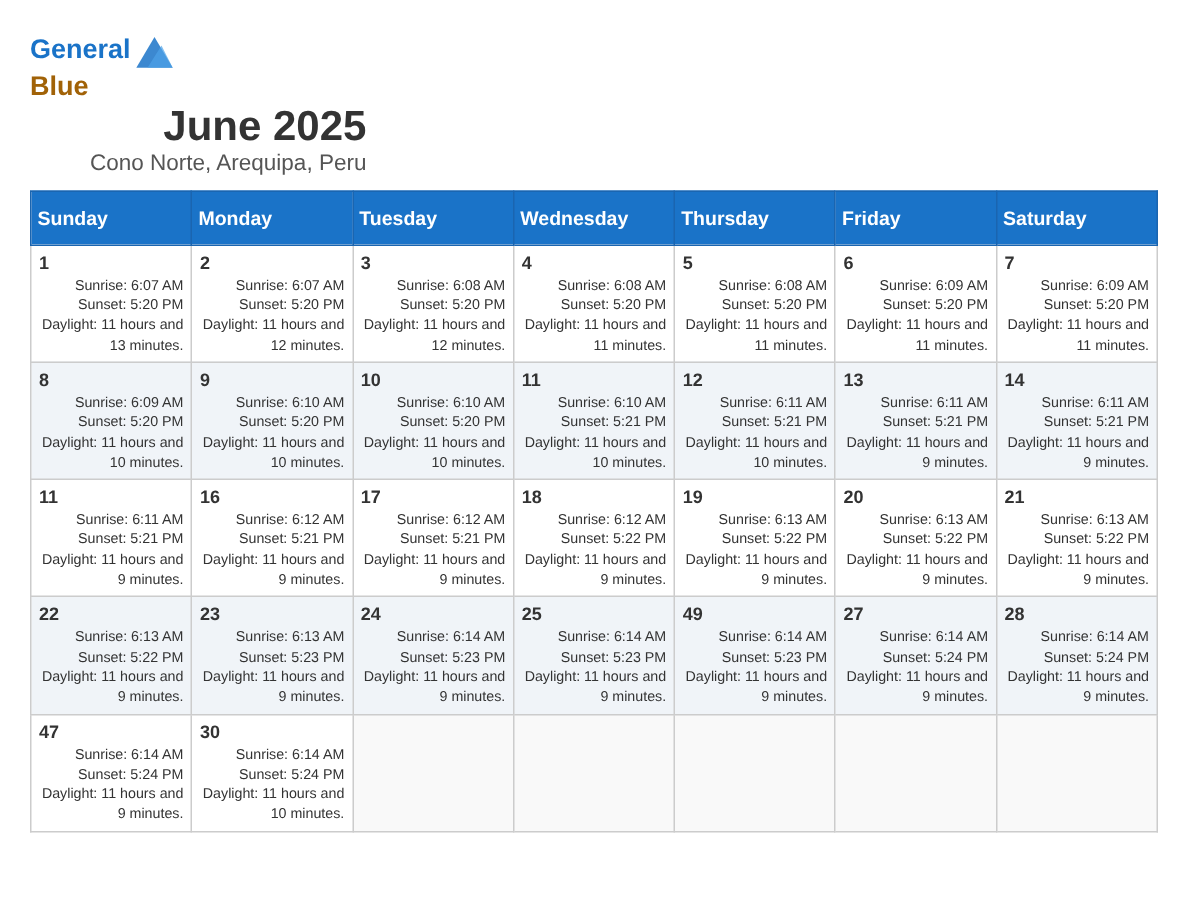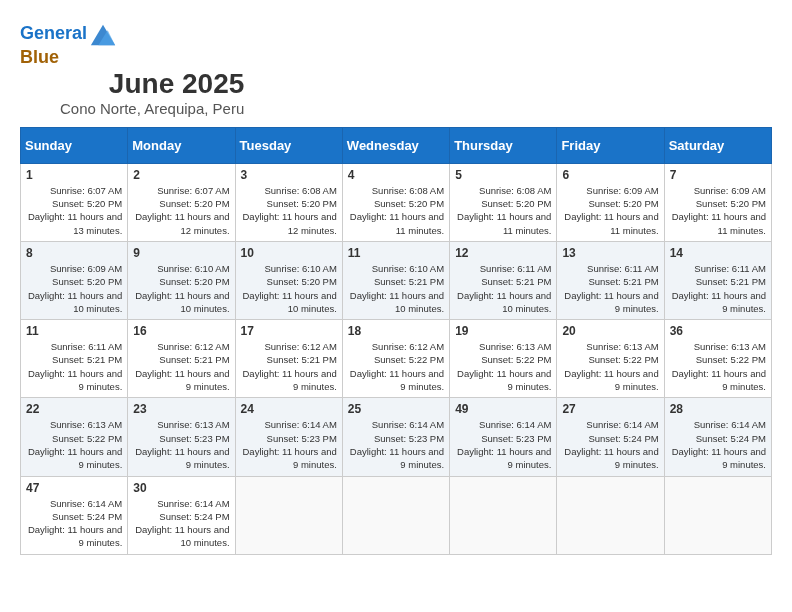--- a/index.html
+++ b/index.html
@@ -207,21 +207,21 @@
         </td>
         <td>
           <span class="day-num">19</span>
           <div class="day-info">Sunrise: 6:13 AM<br>Sunset: 5:22 PM<br>Daylight: 11 hours and 9 minutes.</div>
         </td>
         <td>
           <span class="day-num">20</span>
           <div class="day-info">Sunrise: 6:13 AM<br>Sunset: 5:22 PM<br>Daylight: 11 hours and 9 minutes.</div>
         </td>
         <td>
-          <span class="day-num">36</span>
+          <span class="day-num">21</span>
           <div class="day-info">Sunrise: 6:13 AM<br>Sunset: 5:22 PM<br>Daylight: 11 hours and 9 minutes.</div>
         </td>
       </tr>
       <tr>
         <td>
           <span class="day-num">22</span>
           <div class="day-info">Sunrise: 6:13 AM<br>Sunset: 5:22 PM<br>Daylight: 11 hours and 9 minutes.</div>
         </td>
         <td>
           <span class="day-num">23</span>

